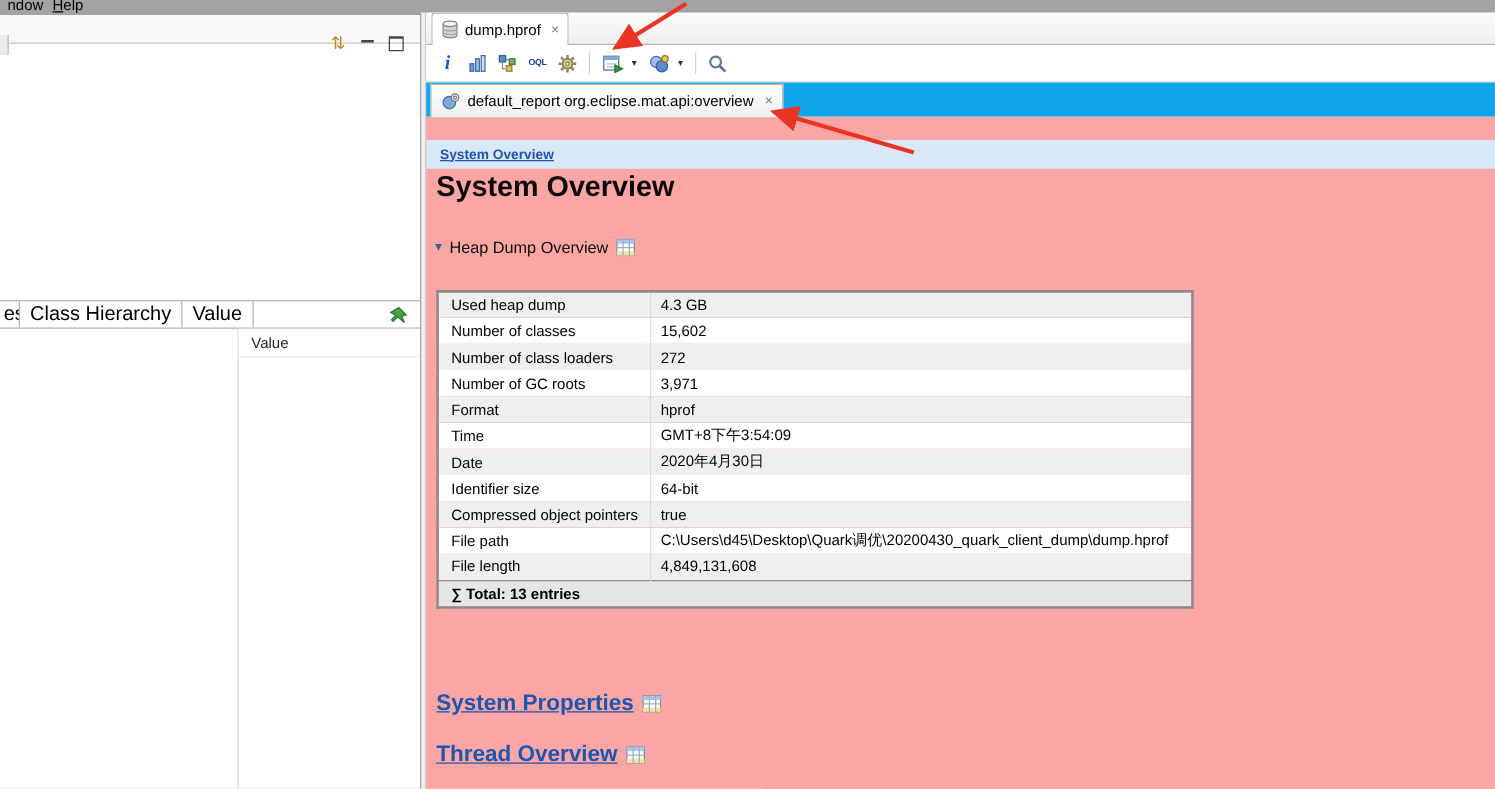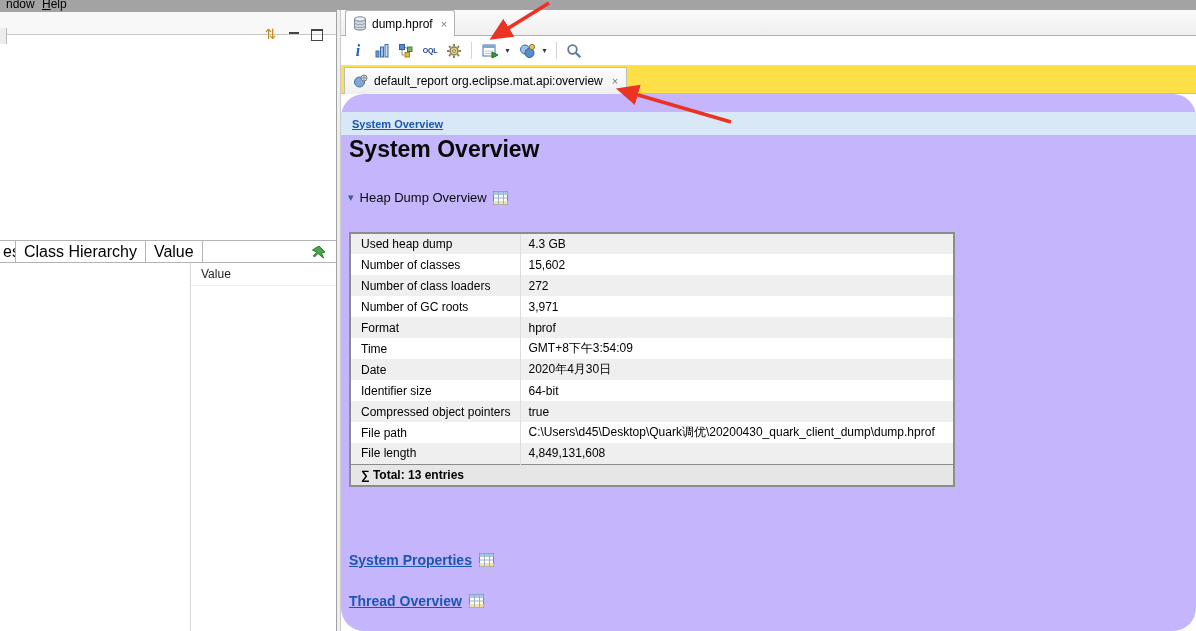--- a/index.html
+++ b/index.html
@@ -41,45 +41,45 @@
   
   .editor-toolbar { position:absolute; left:341px; top:36px; right:0; height:30px; background:#fff; border-bottom:1px solid #dadada; display:flex; align-items:center; padding-left:5px; }
   .tbtn { width:22px; height:22px; display:flex; align-items:center; justify-content:center; margin:0 1px; cursor:pointer; border-radius:2px; }
   .tbtn-combo { display:flex; align-items:center; margin:0 1px; cursor:pointer; }
   .dd-arrow { font-size:8px; color:#333; width:11px; text-align:center; cursor:pointer; }
   .tsep { width:1px; height:17px; background:#d4d4d4; margin:0 5px; }
   .icon-info { font-family:"Liberation Serif",serif; font-style:italic; font-weight:bold; font-size:16px; color:#1f5fc0; }
   .icon-oql { font-size:7px; font-weight:bold; color:#1c3f94; letter-spacing:-0.3px; }
 
   
-  .report-tabbar { position:absolute; left:341px; top:66px; right:0; height:28px; background:#fde047; border-bottom:1px solid #bdbdbd; }
+  .report-tabbar { position:absolute; left:341px; top:66px; right:0; height:28px; background:#0ea5e9; border-bottom:1px solid #bdbdbd; }
   .report-tab { position:absolute; left:3px; top:1px; height:27px; background:linear-gradient(#fdfdfd,#f0f0f0); border:1px solid #bdbdbd; border-bottom:none; display:flex; align-items:center; gap:6px; padding:0 8px; font-size:12px; cursor:pointer; }
 
   
-  .report-body { position:absolute; left:341px; top:94px; right:0; bottom:0; background:#c4b5fd; overflow:hidden;border-radius:23px; }
+  .report-body { position:absolute; left:341px; top:94px; right:0; bottom:0; background:#fca5a5; overflow:hidden; }
   .nav-bar { position:absolute; left:0; top:18px; right:0; height:23px; background:#d9e8f7; display:flex; align-items:center; padding-left:11px; }
   .nav-link { font-size:11px; font-weight:bold; color:#1b56b0; text-decoration:underline; cursor:pointer; }
   .page-title { position:absolute; left:8px; top:42px; font-size:23px; font-weight:bold; color:#0a0a0a; cursor:default; }
   .section-hdr { position:absolute; left:7px; top:96px; display:flex; align-items:center; gap:6px; }
   .twisty { color:#33628f; font-size:11px; cursor:pointer; }
   .section-title { font-size:13px; font-weight:normal; color:#0a0a0a; cursor:default; }
   .mini-icon { display:inline-flex; cursor:pointer; }
 
   .heap-table { position:absolute; left:8px; top:138px; width:606px; border-collapse:collapse; font-size:12px; border:2px solid #8c8c8c; }
   .heap-table td { height:21px; padding:0 8px 0 10px; border-right:1px solid #dcdcdc; white-space:nowrap; overflow:hidden; }
   .heap-table td.val { border-right:none; padding-left:8px; }
   .heap-table td.name { width:170px; }
   .heap-table tr:nth-child(odd) td { background:#efefef; }
   .heap-table tr:nth-child(even) td { background:#fff; }
   .heap-table tr.total-row td { background:#e6e6e6; border-top:1px solid #8c8c8c; font-weight:bold; height:22px; }
 
   .report-link-row { position:absolute; left:8px; display:flex; align-items:center; gap:7px; }
   .link-sysprops { top:458px; }
   .link-threads { top:499px; }
-  .report-link { font-size:14px; font-weight:bold; color:#1b56b0; text-decoration:underline; cursor:pointer; }
+  .report-link { font-size:18px; font-weight:bold; color:#1b56b0; text-decoration:underline; cursor:pointer; }
 
   
   .arrows { position:absolute; left:0; top:0; pointer-events:none; z-index:99; }
 </style>
 </head>
 <body>
 
 <div class="menubar">
   <span class="menu-item menu-window">ndow</span>
   <span class="menu-item menu-help">Help</span>

